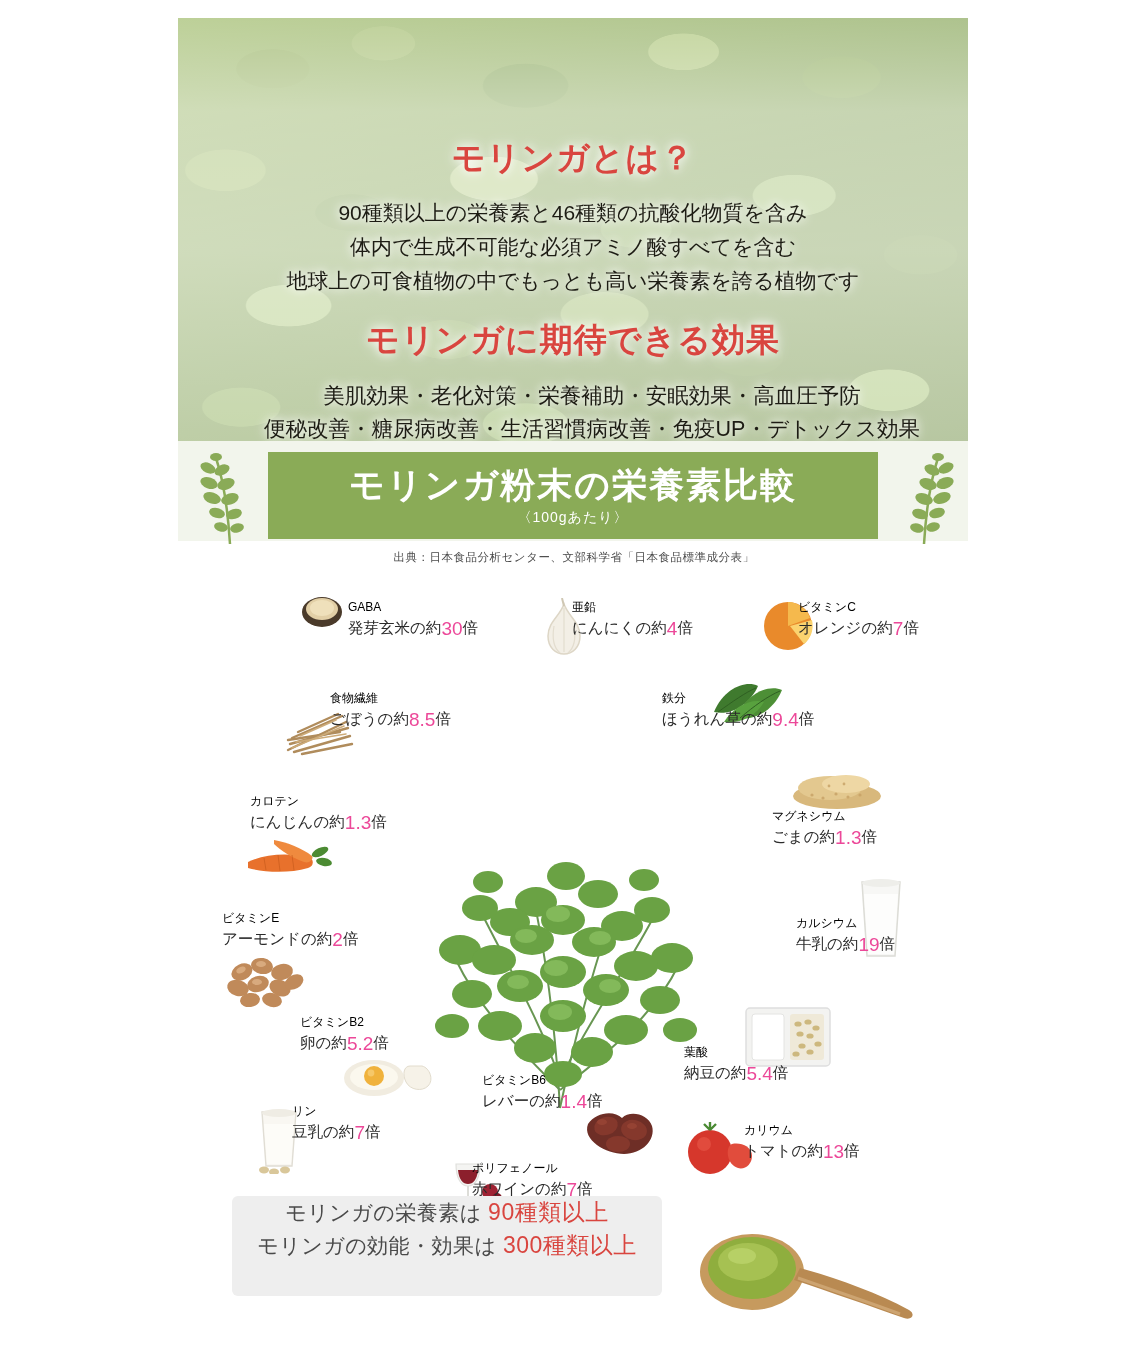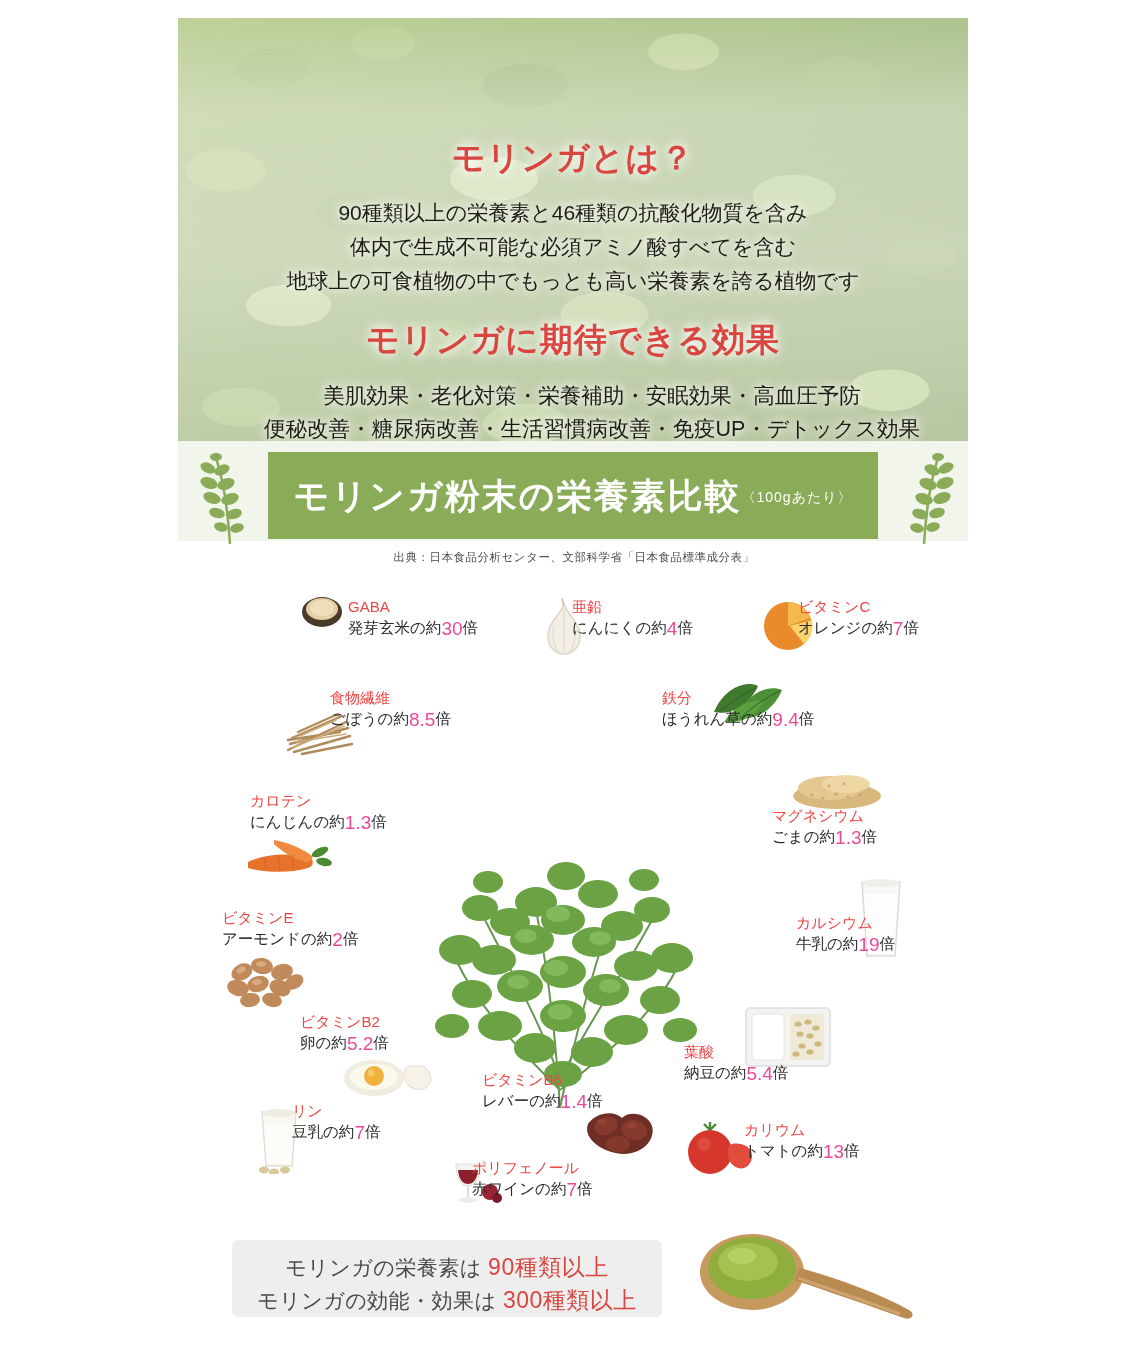--- a/index.html
+++ b/index.html
@@ -128,21 +128,21 @@
     background: #f2f5ec;
   }
   .banner {
     position: absolute;
     left: 268px;
     top: 452px;
     width: 610px;
     height: 87px;
     background: #8aab57;
     display: flex;
-    flex-direction: row;
+    flex-direction: column;
     align-items: center;
     justify-content: center;
     color: #fff;
   }
   .banner-title {
     font-size: 35px;
     font-weight: bold;
     letter-spacing: 2px;
     line-height: 40px;
   }
@@ -182,22 +182,22 @@
   
   .item {
     position: absolute;
     font-size: 15.5px;
     color: #2a2a2a;
     line-height: 20px;
     white-space: nowrap;
   }
   .item .nutrient {
     display: block;
-    font-size: 15px;
-    color: #ef4444;
+    font-size: 12px;
+    color: #000000;
   }
   .item .compare {
     display: block;
     font-size: 15.5px;
     color: #2b2b2b;
   }
   .item .multi {
     font-size: 19px;
     color: #ec4899;
     line-height: 24px;
@@ -207,29 +207,29 @@
 
   .thumb {
     position: absolute;
     border-radius: 50%;
   }
 
   
   .summary {
     position: absolute;
     left: 232px;
-    top: 1240px;
+    top: 1196px;
     width: 430px;
-    height: 77px;
+    height: 100px;
     background: #eeeeee;
     border-radius: 6px;
     display: flex;
     flex-direction: column;
     align-items: center;
-    justify-content: flex-end;
+    justify-content: flex-start;
   }
   .summary-line {
     font-size: 21px;
     color: #4a4a4a;
     line-height: 32px;
     letter-spacing: 0.5px;
   }
   .summary-line .hl {
     color: #d9453f;
     font-size: 23px;

